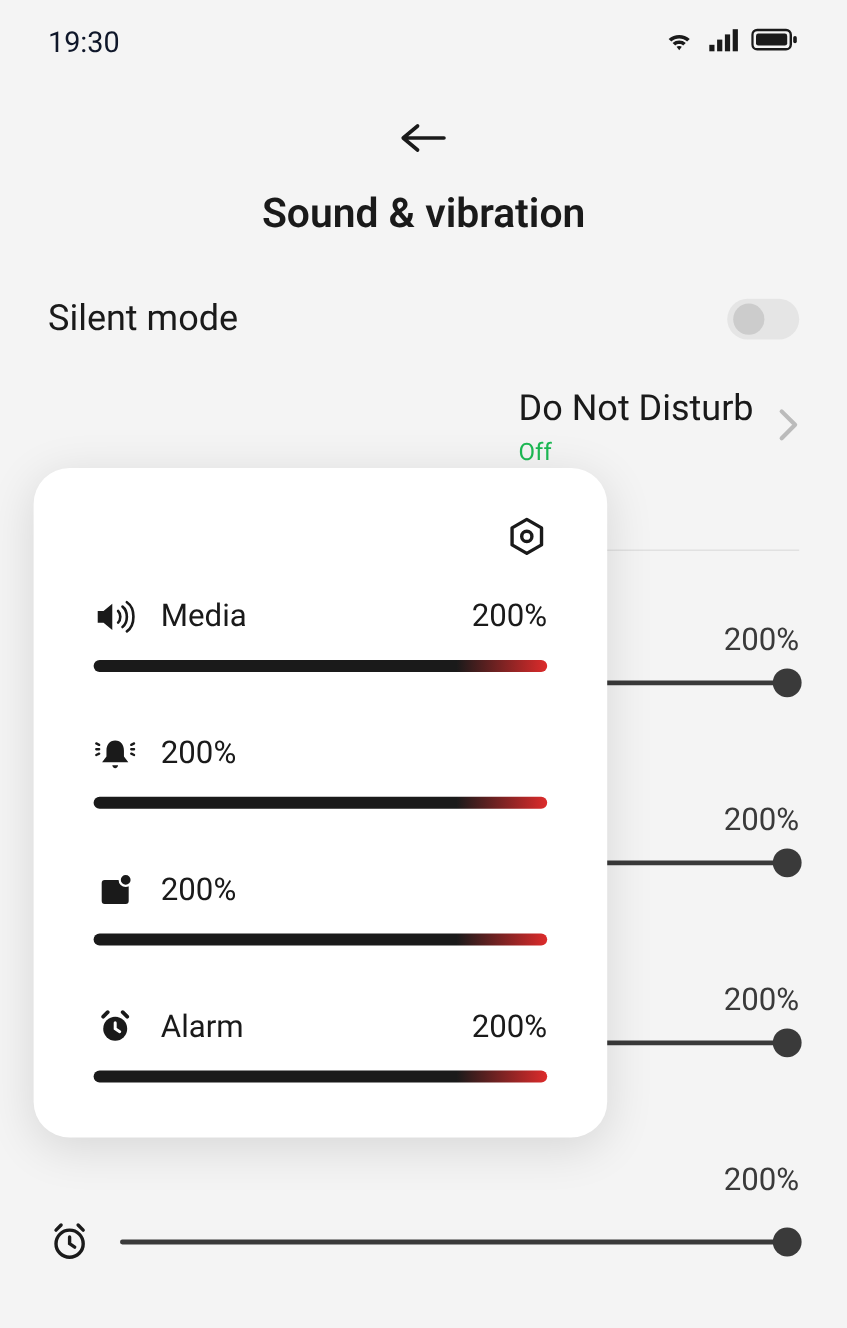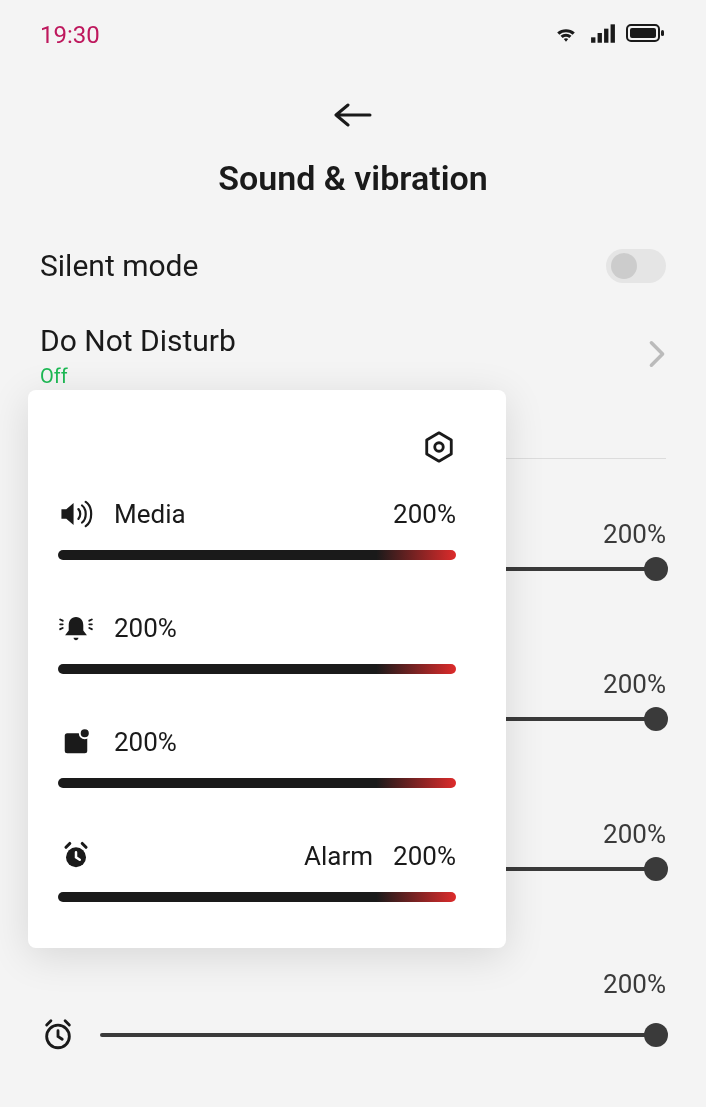--- a/index.html
+++ b/index.html
@@ -17,21 +17,21 @@
   .status-bar {
     display: flex;
     justify-content: space-between;
     align-items: center;
     padding: 20px 40px 10px 40px;
     height: 60px;
   }
   .status-time {
     font-size: 24px;
     font-weight: 400;
-    color: #be185d;
+    color: #0f172a;
   }
   .status-icons {
     display: flex;
     align-items: center;
     gap: 10px;
   }
 
   
   .header {
     display: flex;
@@ -138,33 +138,33 @@
     margin: 0 40px;
   }
 
   
   .popup {
     position: absolute;
     top: 390px;
     left: 28px;
     width: 478px;
     background: #ffffff;
-    border-radius: 8px;
+    border-radius: 30px;
     box-shadow: 0 8px 40px rgba(0,0,0,0.12);
-    padding: 40px 50px 46px 30px;
+    padding: 40px 50px 46px 50px;
   }
   .popup-header {
     display: flex;
     justify-content: flex-end;
     margin-bottom: 28px;
   }
   .popup-item {
     margin-bottom: 50px;
   }
-  .popup-item:last-child { margin-bottom: 0; text-align: right; }
+  .popup-item:last-child { margin-bottom: 0; }
   .popup-item-top {
     display: flex;
     align-items: center;
     gap: 20px;
     margin-bottom: 18px;
   }
   .popup-item-label {
     font-size: 26px;
     color: #1a1a1a;
     flex: 1;
@@ -224,21 +224,21 @@
   <div class="header-title">Sound &amp; vibration</div>
 </div>
 
 <div class="setting-row">
   <div class="setting-label">Silent mode</div>
   <div class="toggle">
     <div class="toggle-knob"></div>
   </div>
 </div>
 
-<div class="setting-row" style="align-items:center;">
+<div class="setting-row" style="align-items:center;justify-content:flex-end;">
   <div class="setting-sub">
     <div class="setting-label">Do Not Disturb</div>
     <div class="setting-status">Off</div>
   </div>
   <span class="chevron">
     <svg width="18" height="28" viewBox="0 0 12 20">
         <path d="M2 2 L10 10 L2 18" stroke="#bbbbbb" stroke-width="2.5" fill="none" stroke-linecap="round" stroke-linejoin="round"></path>
       </svg>
   </span>
 </div>

